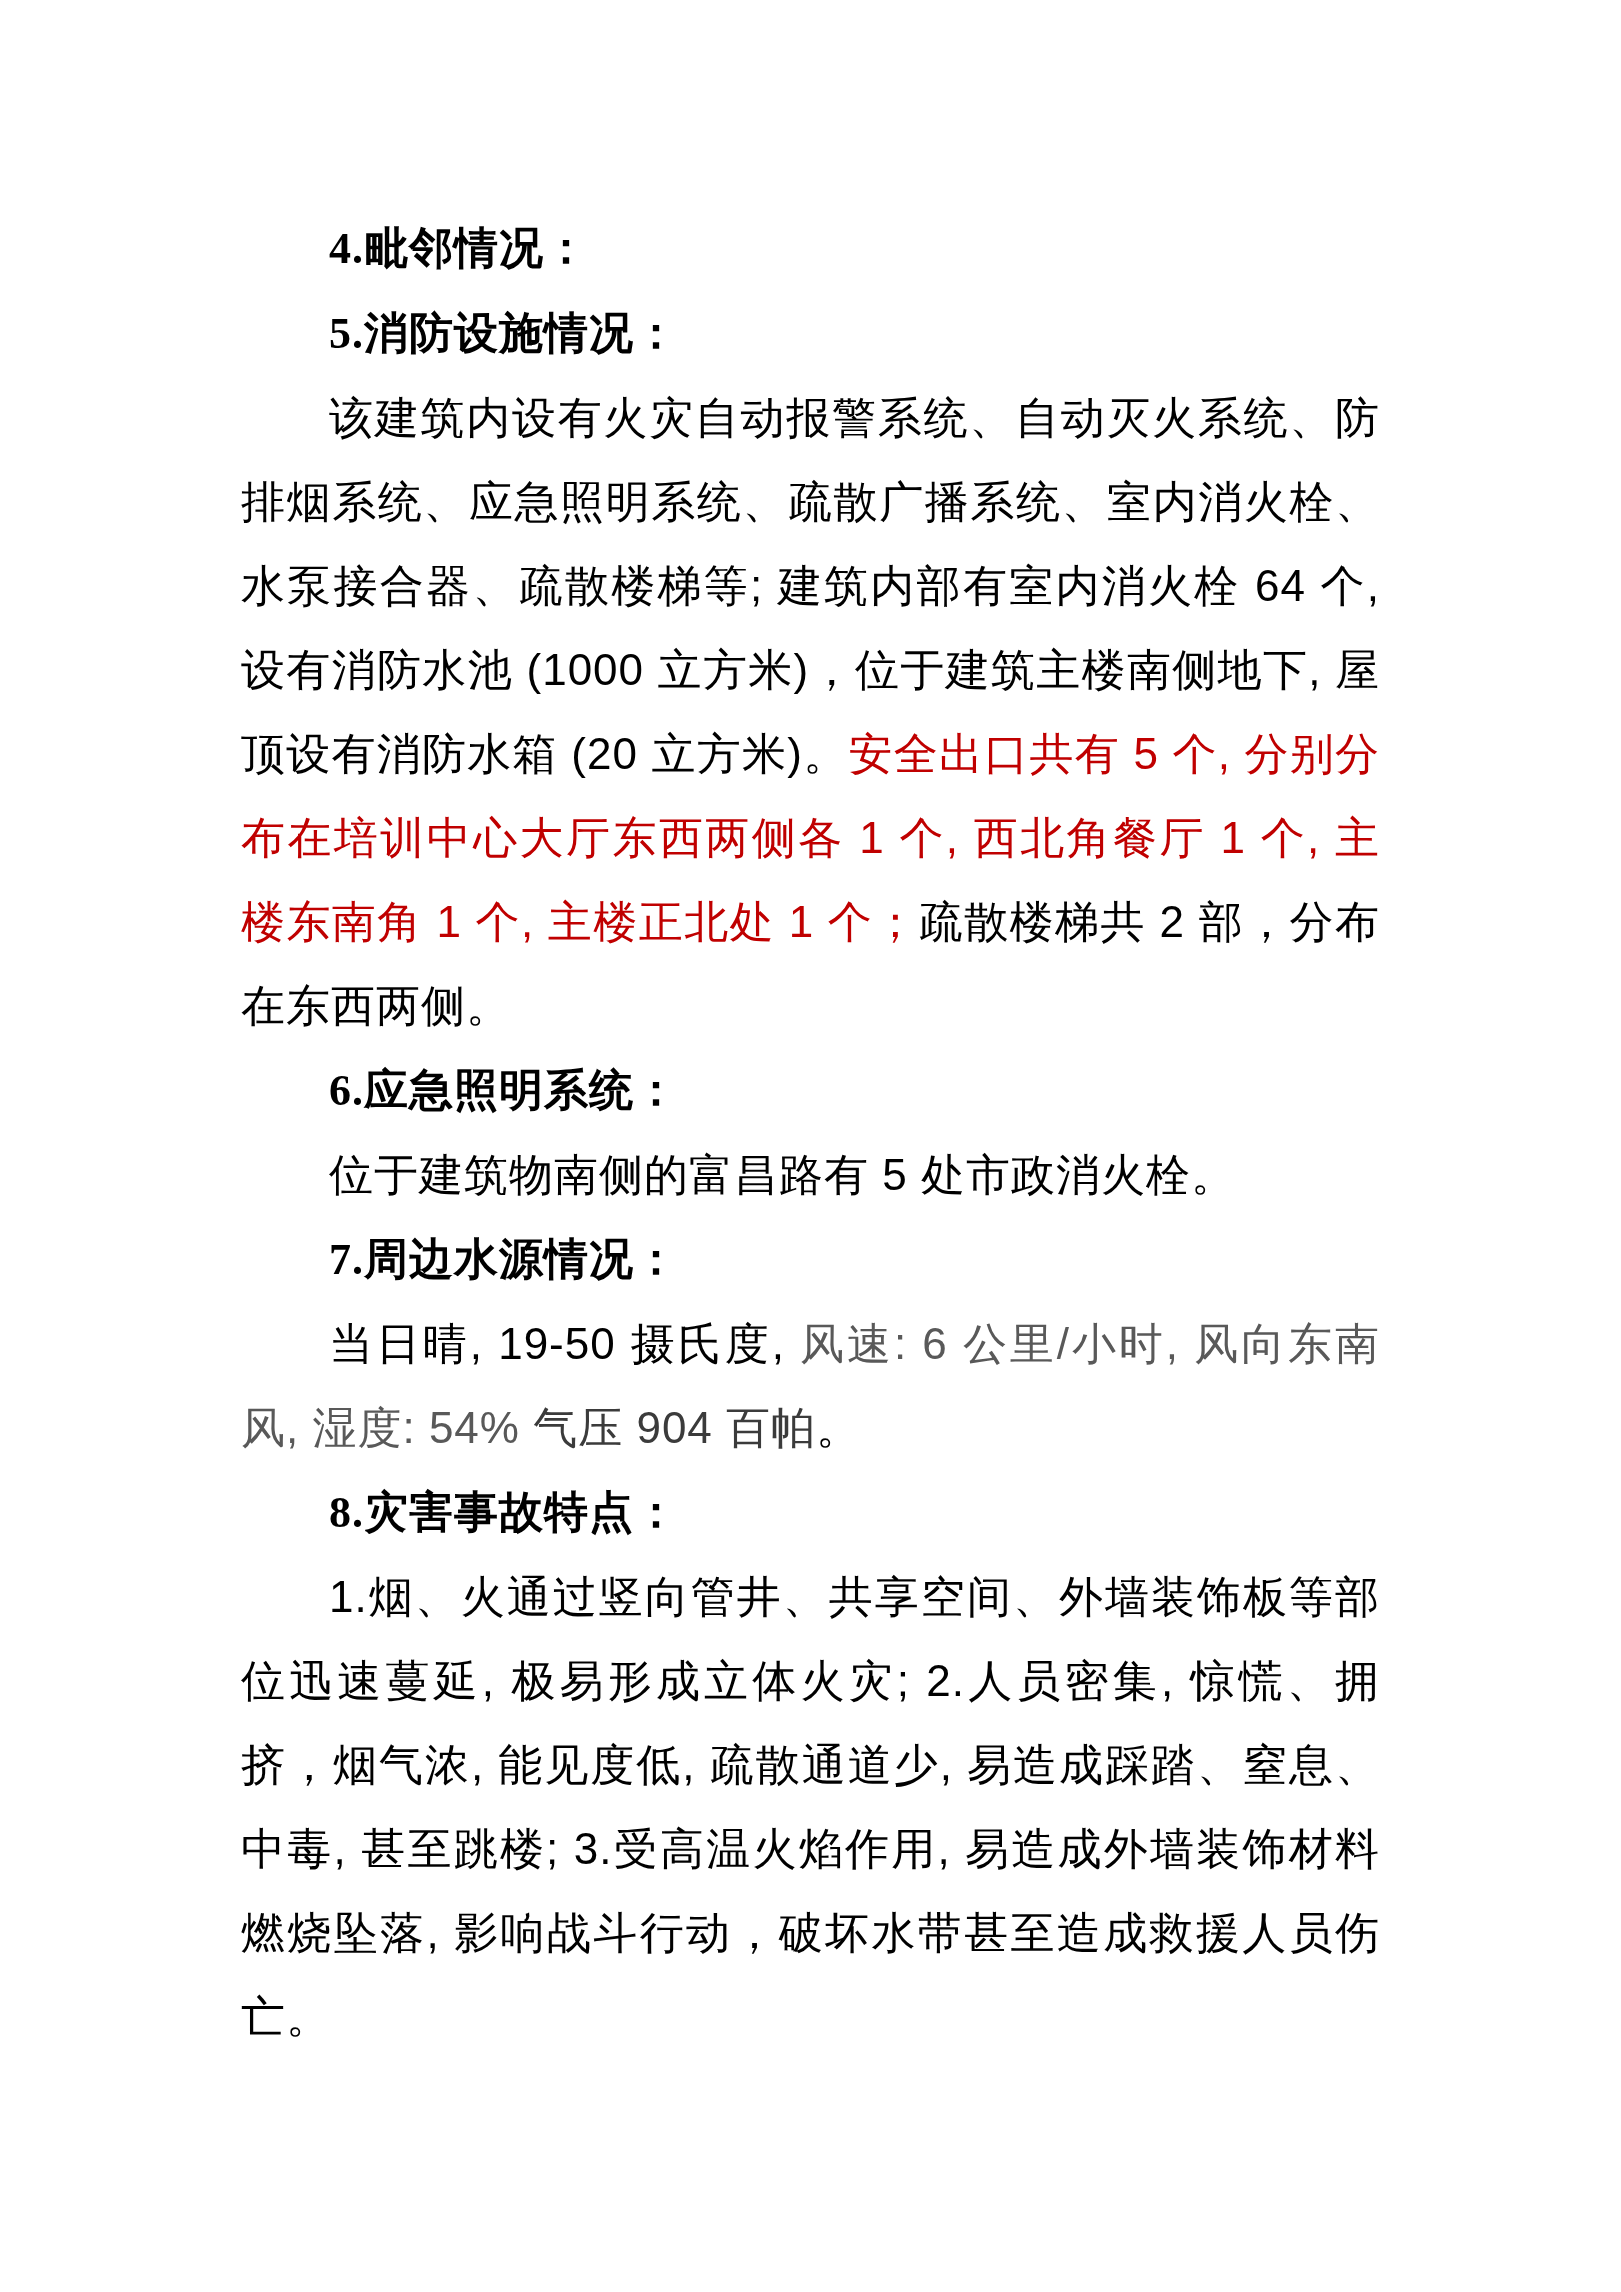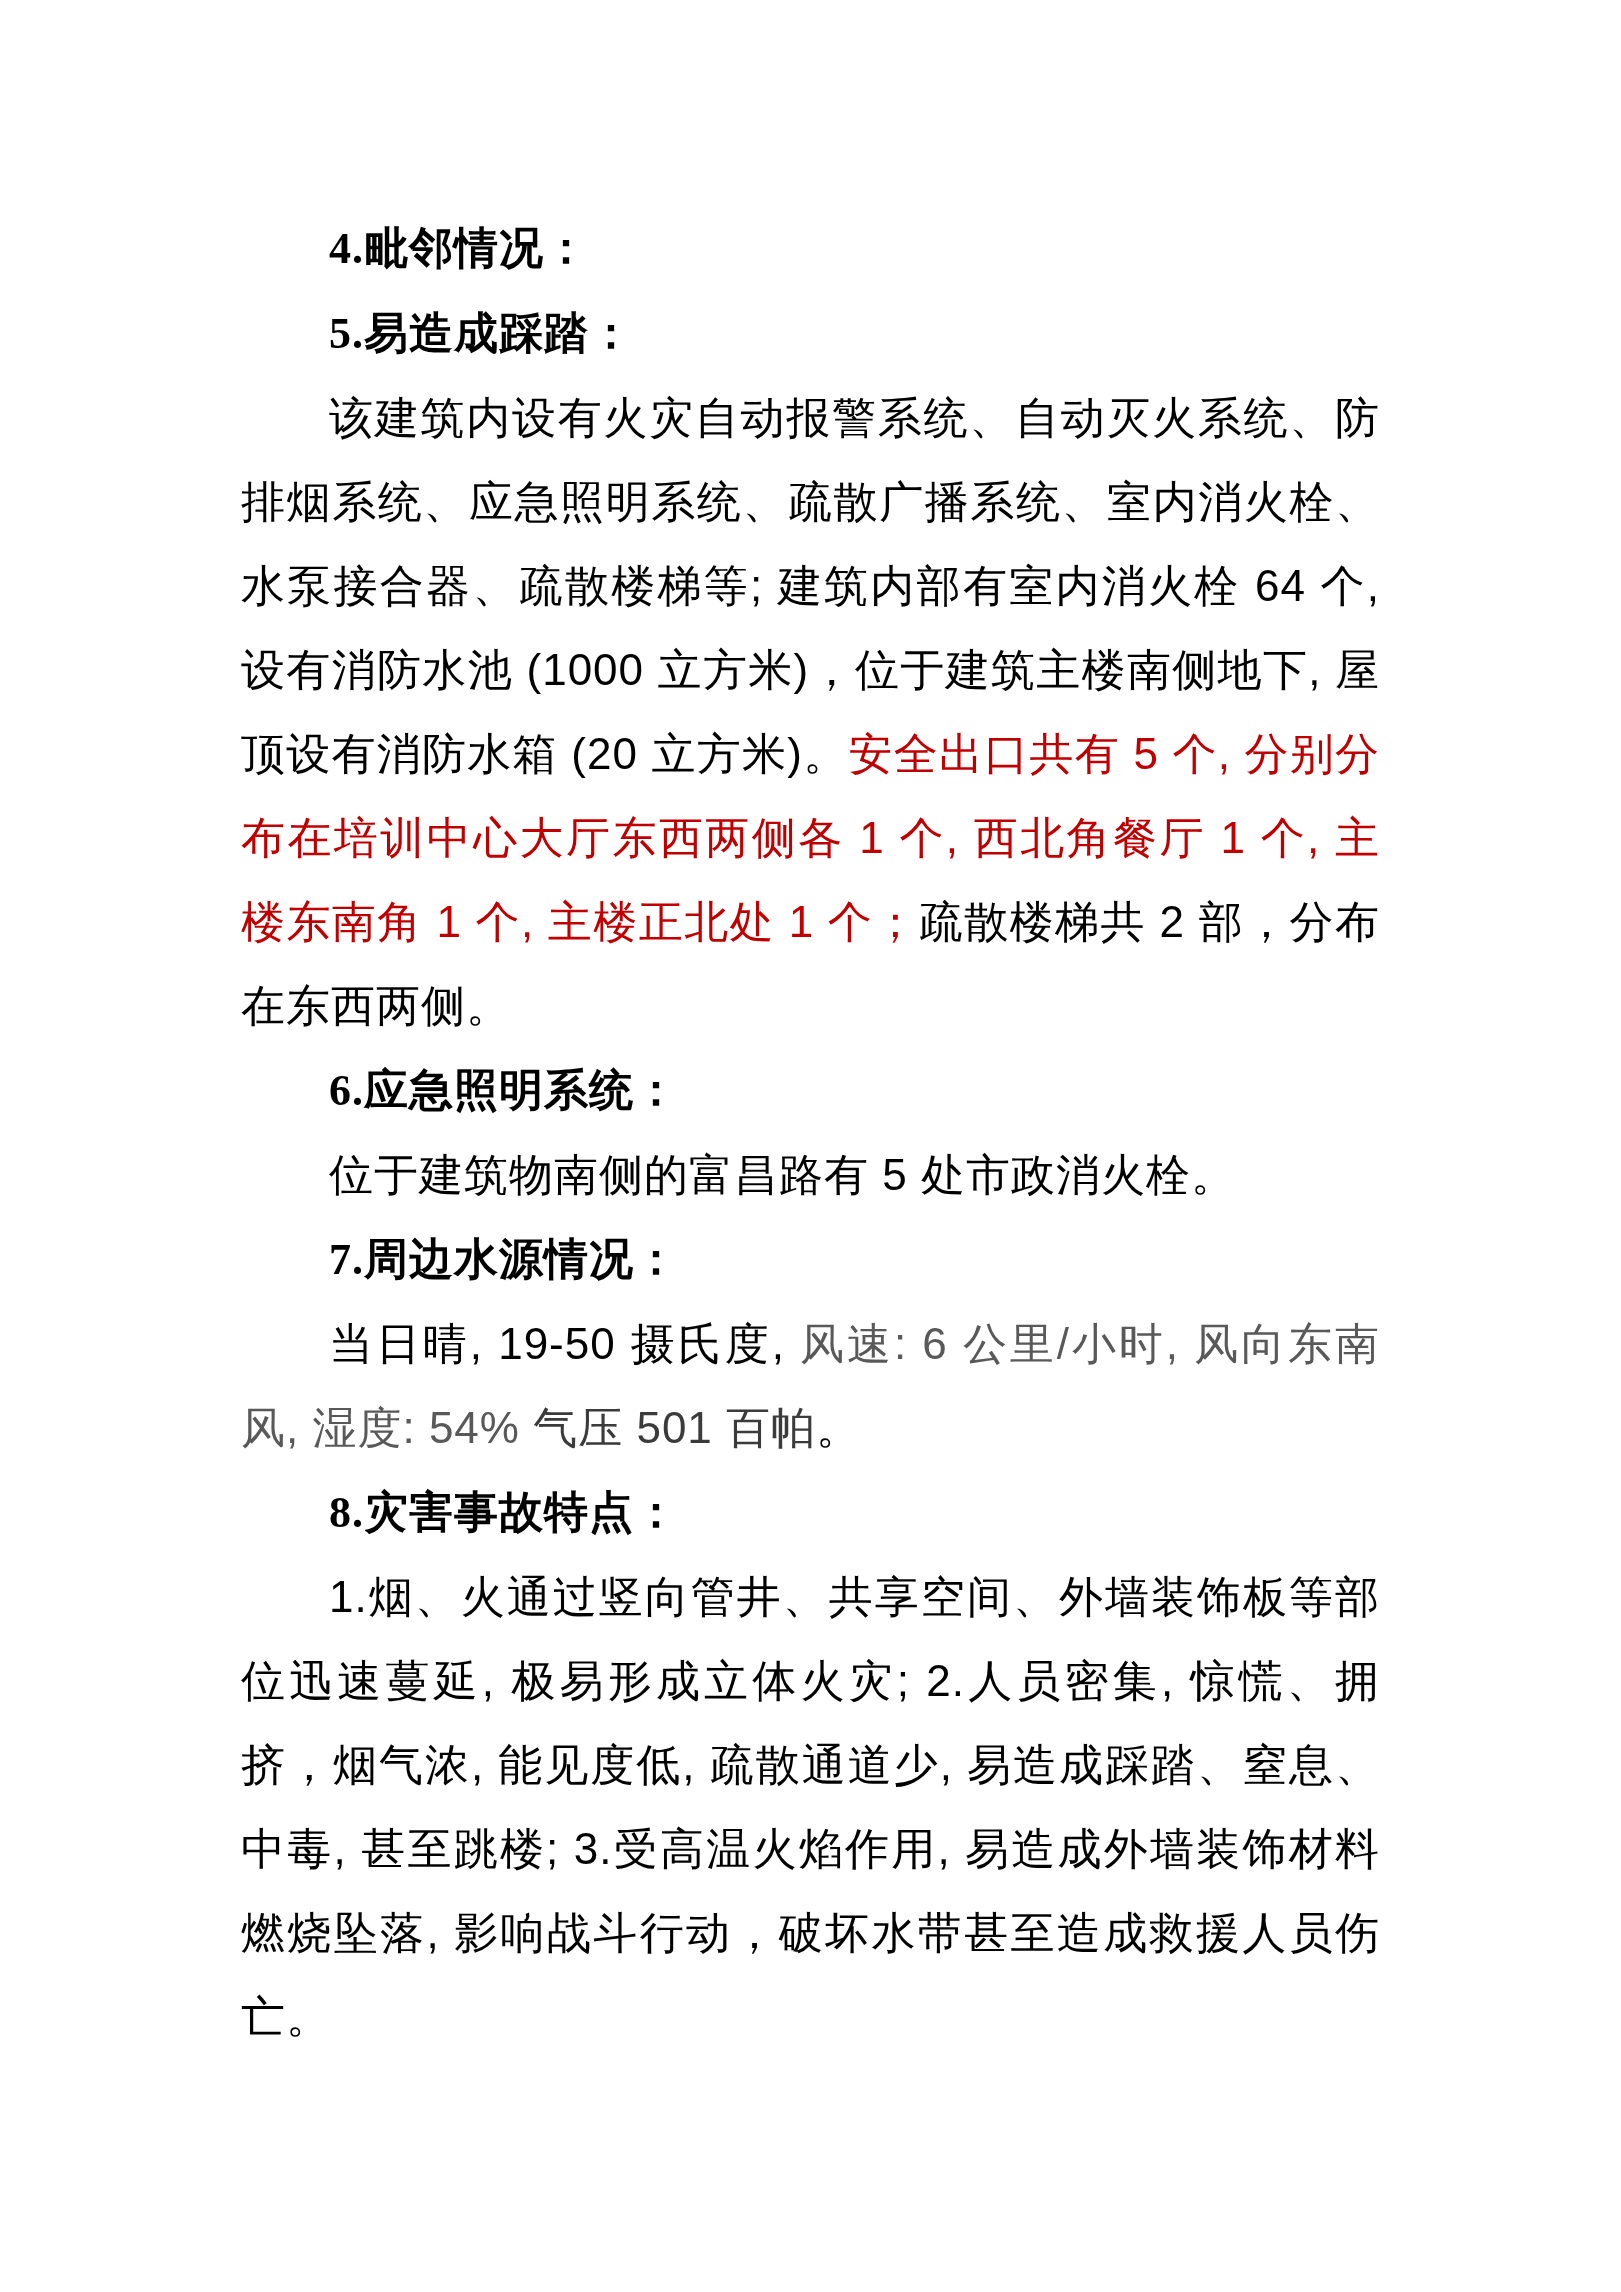--- a/index.html
+++ b/index.html
@@ -35,23 +35,23 @@
   .run-red { color: #C00000; }
   .run-gray { color: #595959; }
   .run-darkgray { color: #3B3B3B; }
 </style>
 </head>
 <body>
 
 <main class="page">
   <article id="doc-content">
       <div class="block heading"><span class=" num-serif">4.</span><span class="">毗邻情况：</span></div>
-      <div class="block heading"><span class=" num-serif">5.</span><span class="">易造成踩踏：</span></div>
+      <div class="block heading"><span class=" num-serif">5.</span><span class="">消防设施情况：</span></div>
       <div class="block paragraph"><span class="">该建筑内设有火灾自动报警系统、自动灭火系统、防排烟系统、应急照明系统、疏散广播系统、室内消火栓、水泵接合器、疏散楼梯等; 建筑内部有室内消火栓 64 个, 设有消防水池 (1000 立方米)，位于建筑主楼南侧地下, 屋顶设有消防水箱 (20 立方米)。</span><span class="run-red">安全出口共有 5 个, 分别分布在培训中心大厅东西两侧各 1 个, 西北角餐厅 1 个, 主楼东南角 1 个, 主楼正北处 1 个；</span><span class="">疏散楼梯共 2 部，分布在东西两侧。</span></div>
       <div class="block heading"><span class=" num-serif">6.</span><span class="">应急照明系统：</span></div>
       <div class="block paragraph"><span class="">位于建筑物南侧的富昌路有 5 处市政消火栓。</span></div>
       <div class="block heading"><span class=" num-serif">7.</span><span class="">周边水源情况：</span></div>
-      <div class="block paragraph"><span class="">当日晴, 19-50 摄氏度, </span><span class="run-gray">风速: 6 公里/小时, 风向东南风, 湿度: 54% </span><span class="run-darkgray">气压 501 百帕</span><span class="">。</span></div>
+      <div class="block paragraph"><span class="">当日晴, 19-50 摄氏度, </span><span class="run-gray">风速: 6 公里/小时, 风向东南风, 湿度: 54% </span><span class="run-darkgray">气压 904 百帕</span><span class="">。</span></div>
       <div class="block heading"><span class=" num-serif">8.</span><span class="">灾害事故特点：</span></div>
       <div class="block paragraph"><span class="">1.烟、火通过竖向管井、共享空间、外墙装饰板等部位迅速蔓延, 极易形成立体火灾; 2.人员密集, 惊慌、拥挤，烟气浓, 能见度低, 疏散通道少, 易造成踩踏、窒息、中毒, 甚至跳楼; 3.受高温火焰作用, 易造成外墙装饰材料燃烧坠落, 影响战斗行动，破坏水带甚至造成救援人员伤亡。</span></div>
     </article>
 </main>
 
 
 </body></html>

